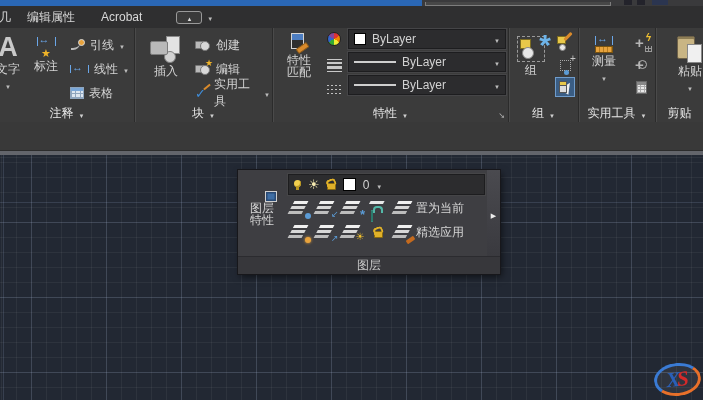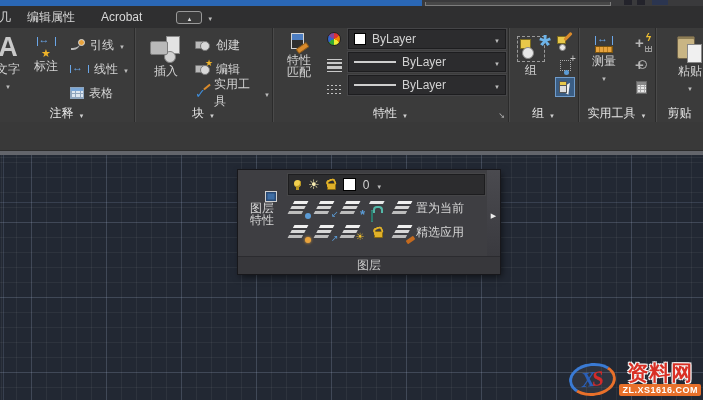--- a/index.html
+++ b/index.html
@@ -467,19 +467,15 @@
       <div class="lp-title">
         <span>图层</span>
       </div>
     </div>
 
     <div class="wm">
       <div class="wm-oval">
         <span class="wm-x">X</span>
         <span class="wm-s">S</span>
       </div>
-      <div class="wm-right">
-        <span class="wm-name">资料网</span>
-        <span class="wm-url">ZL.XS1616.COM</span>
-      </div>
     </div>
   </div>
 </div>
 
 </body></html>

